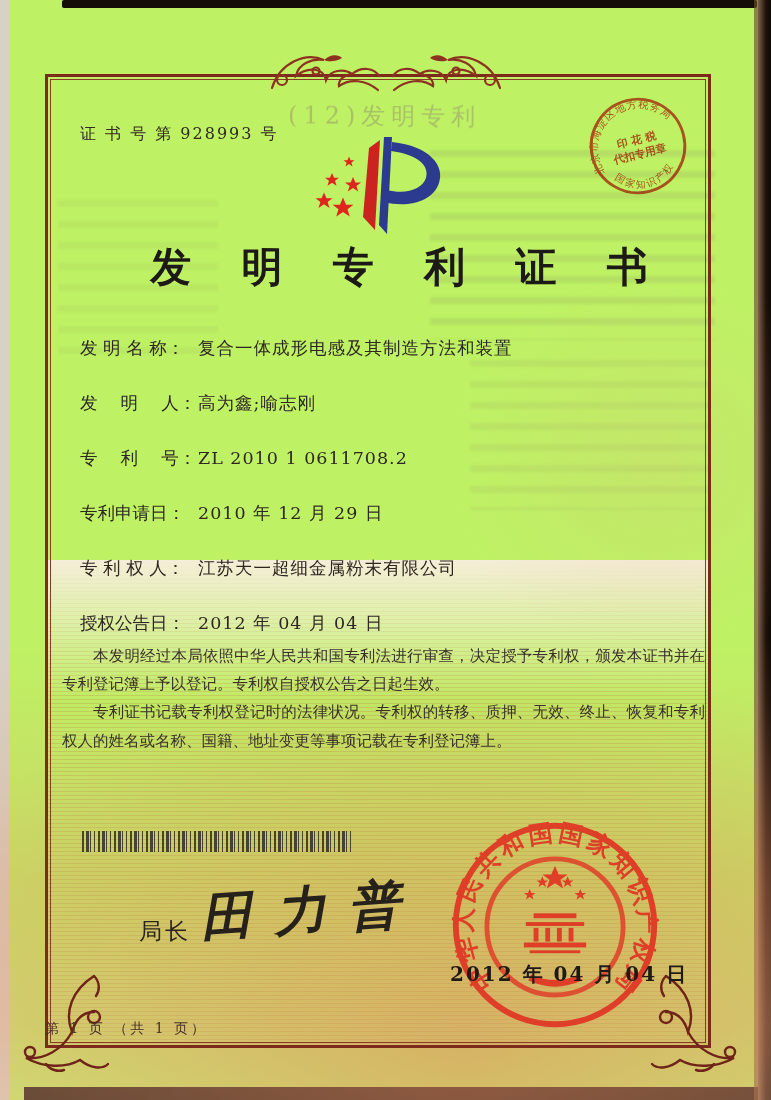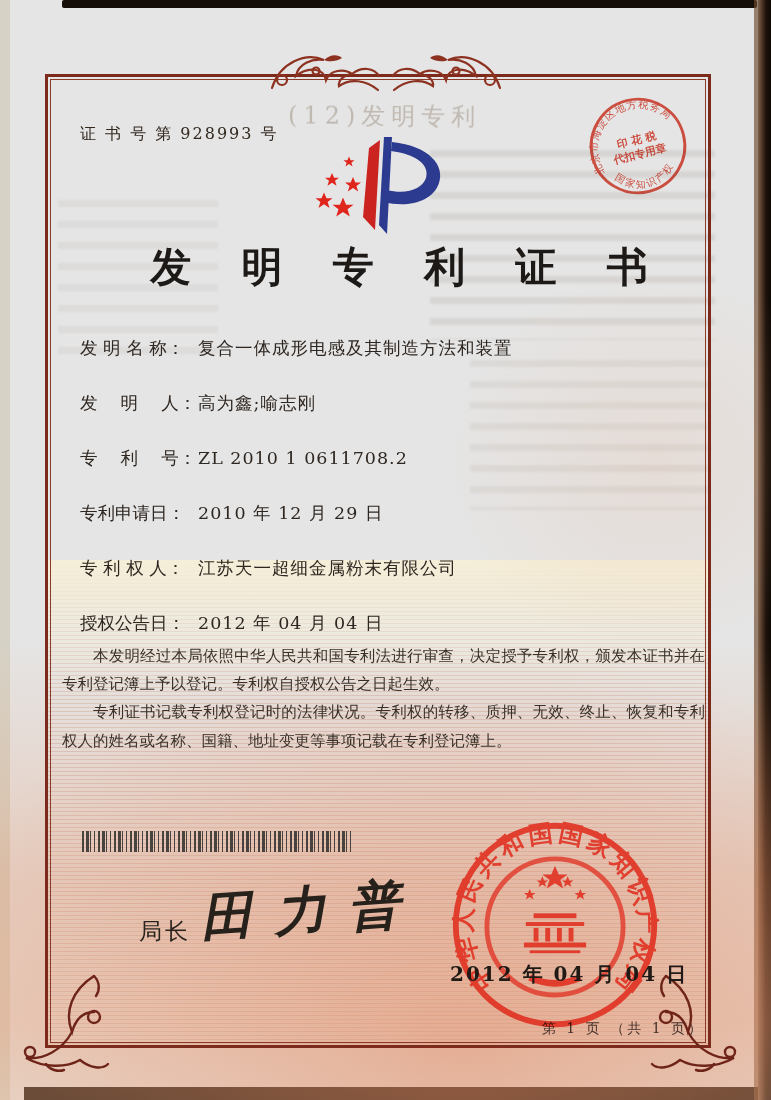--- a/index.html
+++ b/index.html
@@ -1,17 +1,17 @@
 <!DOCTYPE html>
 <html><head>
 <meta charset="utf-8">
 <style>
   html,body{margin:0;padding:0;background:#0e0a06;}
   .canvas{position:relative;width:771px;height:1100px;overflow:hidden;
-          background:#e5e5e5;font-family:"DejaVu Serif","Liberation Serif",serif;}
+          background:#bef264;font-family:"DejaVu Serif","Liberation Serif",serif;}
 
   
   .edge-top{position:absolute;top:0;left:62px;right:14px;height:8px;background:#150d07;border-radius:2px;}
   .edge-bottom{position:absolute;bottom:0;left:24px;right:0;height:13px;background:#150d07;}
   .edge-right{position:absolute;top:0;right:0;bottom:0;width:13px;background:linear-gradient(90deg,#7d5f49,#20130b 60%,#0d0803);}
   .edge-right2{position:absolute;top:0;right:13px;bottom:0;width:4px;background:#6e4a2e;opacity:.65;}
   .edge-left{position:absolute;top:0;left:0;bottom:0;width:10px;background:#d6d2c6;}
 
   
   .g-lines{position:absolute;top:560px;left:48px;right:60px;bottom:56px;z-index:1;
@@ -57,21 +57,21 @@
 
   .sig-title{position:absolute;left:139px;top:916px;font-size:23px;letter-spacing:3px;color:#2b241e;}
   .sig-name{position:absolute;left:200px;top:876px;font-size:52px;font-style:italic;font-weight:700;
     letter-spacing:22px;color:#26211b;transform:rotate(-4deg);
     font-family:"DejaVu Sans","Liberation Sans",sans-serif;}
 
   .seal{position:absolute;left:448px;top:818px;width:214px;height:214px;z-index:6;mix-blend-mode:multiply;}
   .seal-date{position:absolute;left:450px;top:961px;font-size:20px;font-weight:700;
     letter-spacing:2px;color:#1f1a15;z-index:7;}
 
-  .footer{position:absolute;left:45px;width:660px;top:1008px;text-align:right;
+  .footer{position:absolute;left:45px;width:660px;top:1008px;text-align:left;
     font-size:14px;letter-spacing:3px;color:#46302a;margin-top:12px;}
 
   .stamp{position:absolute;left:584px;top:92px;width:108px;height:108px;z-index:6;mix-blend-mode:multiply;}
 </style>
 </head>
 <body>
 
 <div class="canvas">
 
   <div class="edge-top"></div>

